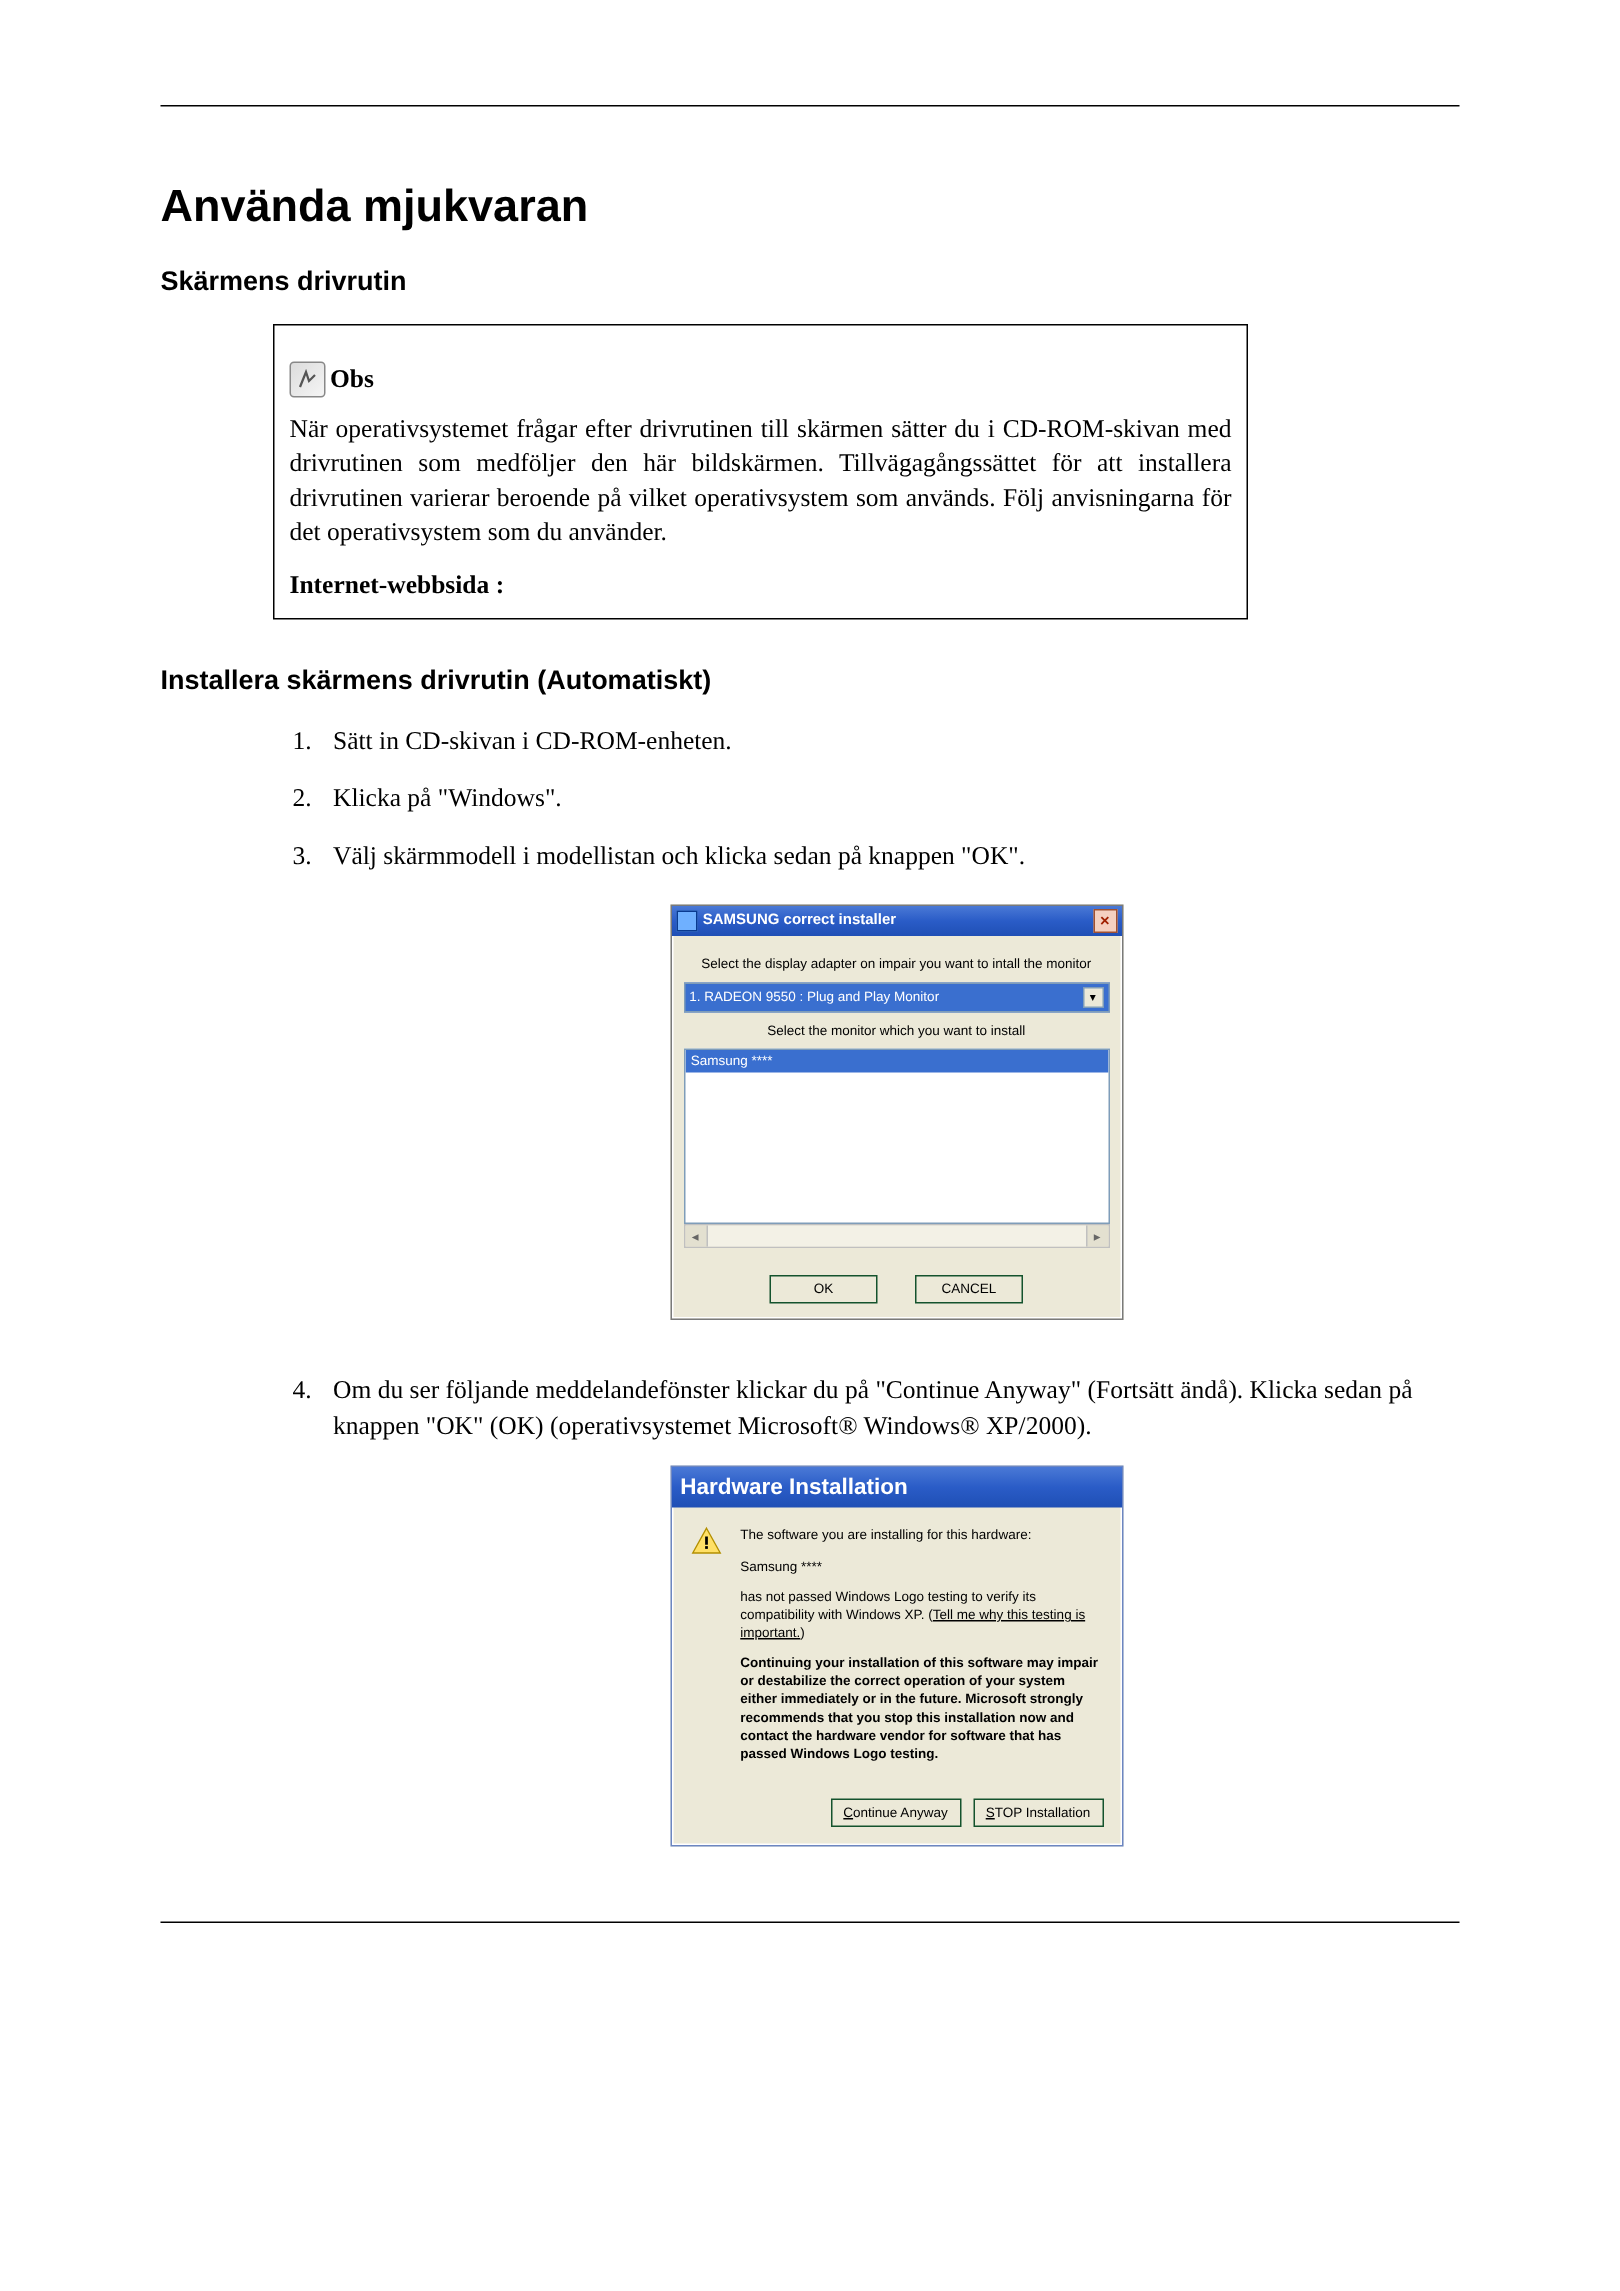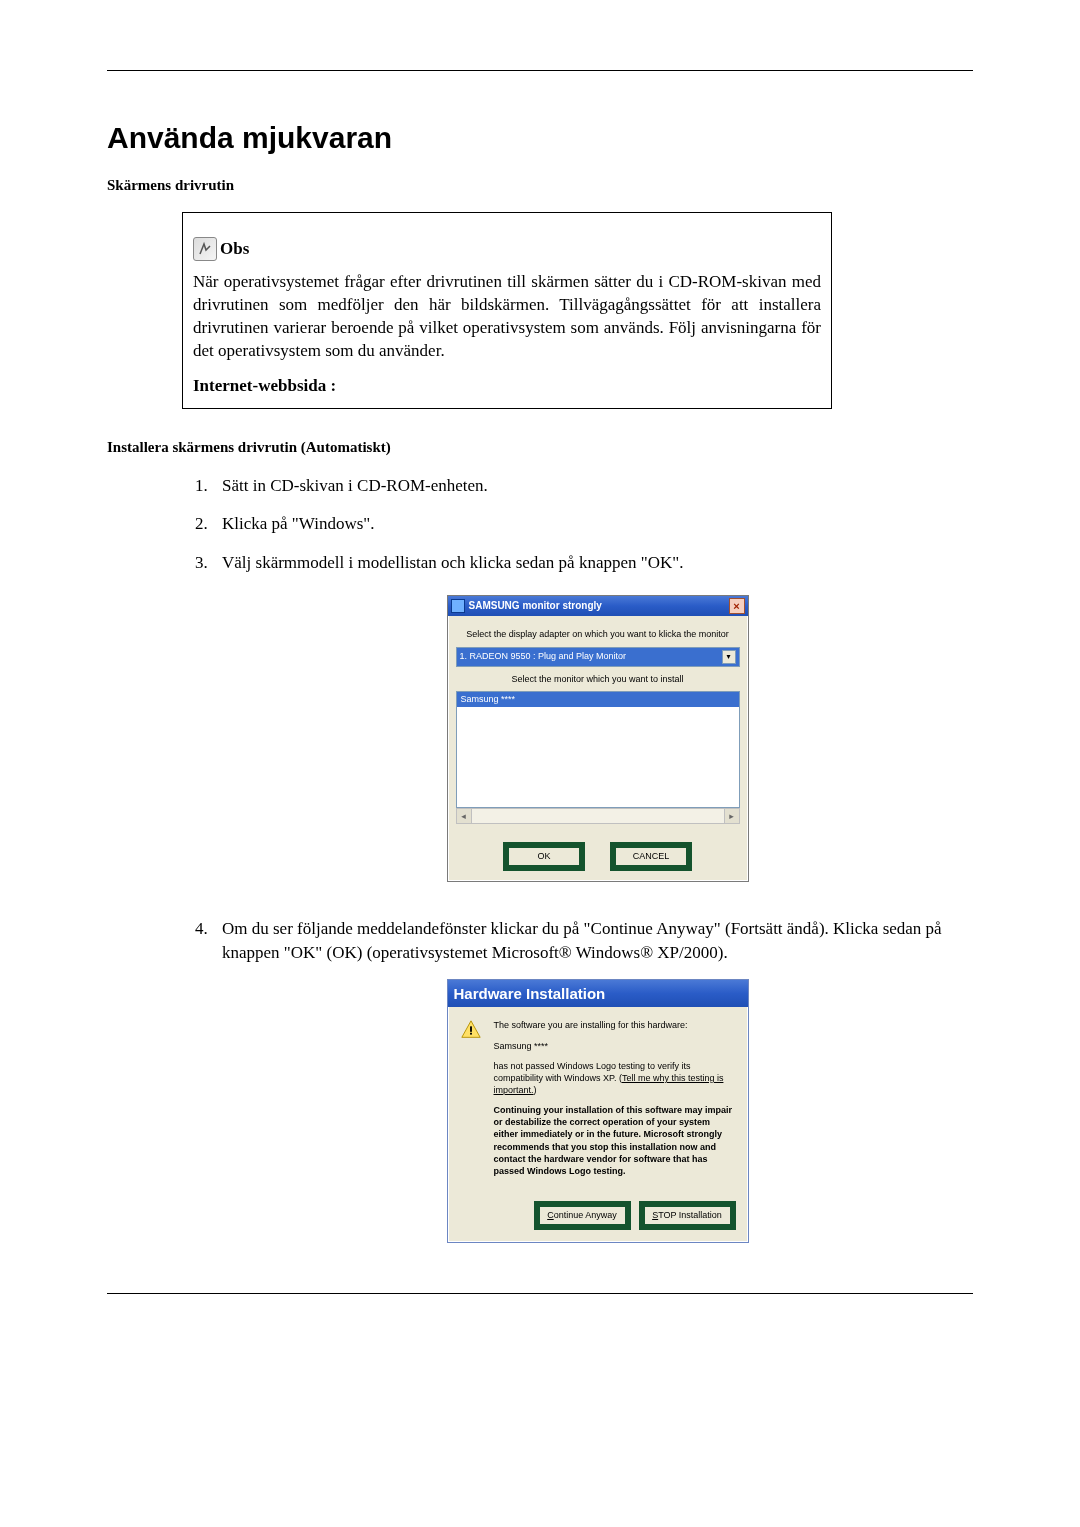--- a/index.html
+++ b/index.html
@@ -19,23 +19,23 @@
   .bottom-rule {
     margin: 50px 0 0 0;
   }
   h1 {
     font-family: Arial, Helvetica, sans-serif;
     font-weight: bold;
     font-size: 30px;
     margin: 0 0 22px 0;
   }
   h2 {
-    font-family: Liberation Serif, serif;
+    font-family: Liberation Sans, sans-serif;
     font-weight: bold;
-    font-size: 15px;
+    font-size: 18px;
     margin: 0 0 18px 0;
   }
   .note-box {
     border: 1px solid #000;
     margin: 0 0 30px 75px;
     width: 628px;
     padding: 24px 10px 10px 10px;
     font-size: 17px;
     line-height: 1.35;
   }
@@ -130,21 +130,21 @@
   .hscroll .arrow {
     width:14px; background:#e3e0d0; border-right:1px solid #c0c0c0;
     display:flex;align-items:center;justify-content:center;font-size:9px;color:#666;
   }
   .hscroll .arrow:last-child{border-right:none;border-left:1px solid #c0c0c0;}
   .hscroll .track { flex:1; background:#f3f1e6; }
   .installer-body .btnrow {
     display:flex; justify-content:center; gap:25px; margin-top:18px;
   }
   .winbtn {
-    border:6px solid #14532d; background:#ece9d8; padding:2px 0;
+    border:1px solid #14532d; background:#ece9d8; padding:2px 0;
     font-size:9px; width:70px; text-align:center;
   }
 
   
   .hw-wrap {
     display:flex; justify-content:center; margin: 15px 0 0 0;
   }
   .hw {
     width: 300px;
     font-family: Tahoma, Arial, sans-serif;
@@ -199,26 +199,26 @@
 
   <ol class="steps">
     <li><span class="step-text">Sätt in CD-skivan i CD-ROM-enheten.</span></li>
     <li><span class="step-text">Klicka på "Windows".</span></li>
     <li><span class="step-text">Välj skärmmodell i modellistan och klicka sedan på knappen "OK".</span>
 
       <div class="installer-wrap">
         <div class="installer">
           <div class="installer-title">
             <span class="ic"></span>
-            <span>SAMSUNG monitor strongly</span>
+            <span>SAMSUNG correct installer</span>
             <span class="spacer"></span>
             <span class="close">×</span>
           </div>
           <div class="installer-body">
-            <div class="lbl">Select the display adapter on which you want to klicka the monitor</div>
+            <div class="lbl">Select the display adapter on impair you want to intall the monitor</div>
             <div class="combo">
               <span>1. RADEON 9550 : Plug and Play Monitor</span>
               <span class="drop">▾</span>
             </div>
             <div class="lbl">Select the monitor which you want to install</div>
             <div class="listbox">
               <div class="selrow">Samsung ****</div>
             </div>
             <div class="hscroll">
               <div class="arrow">◂</div>

